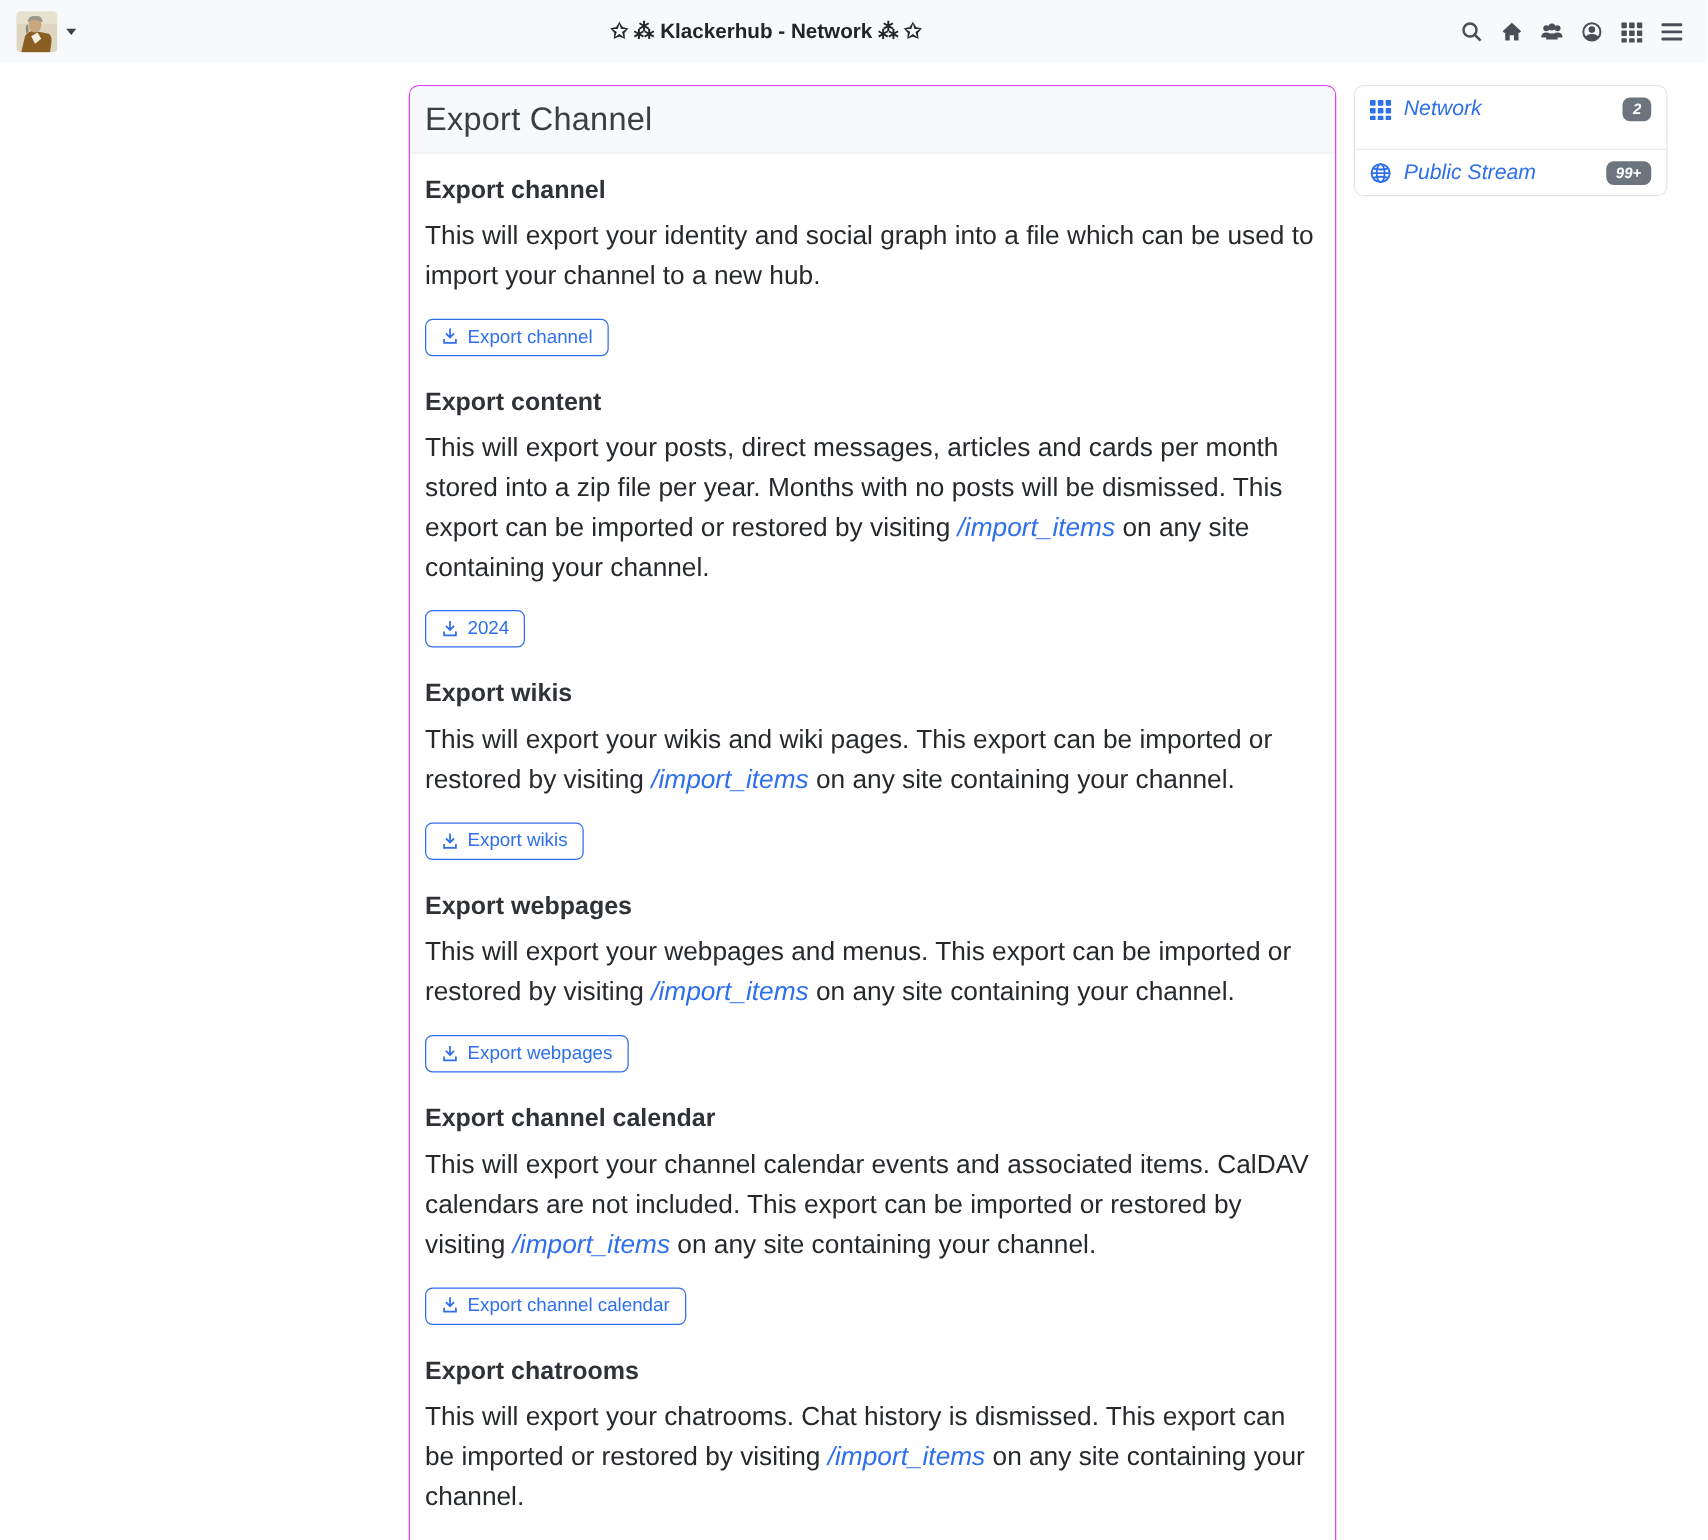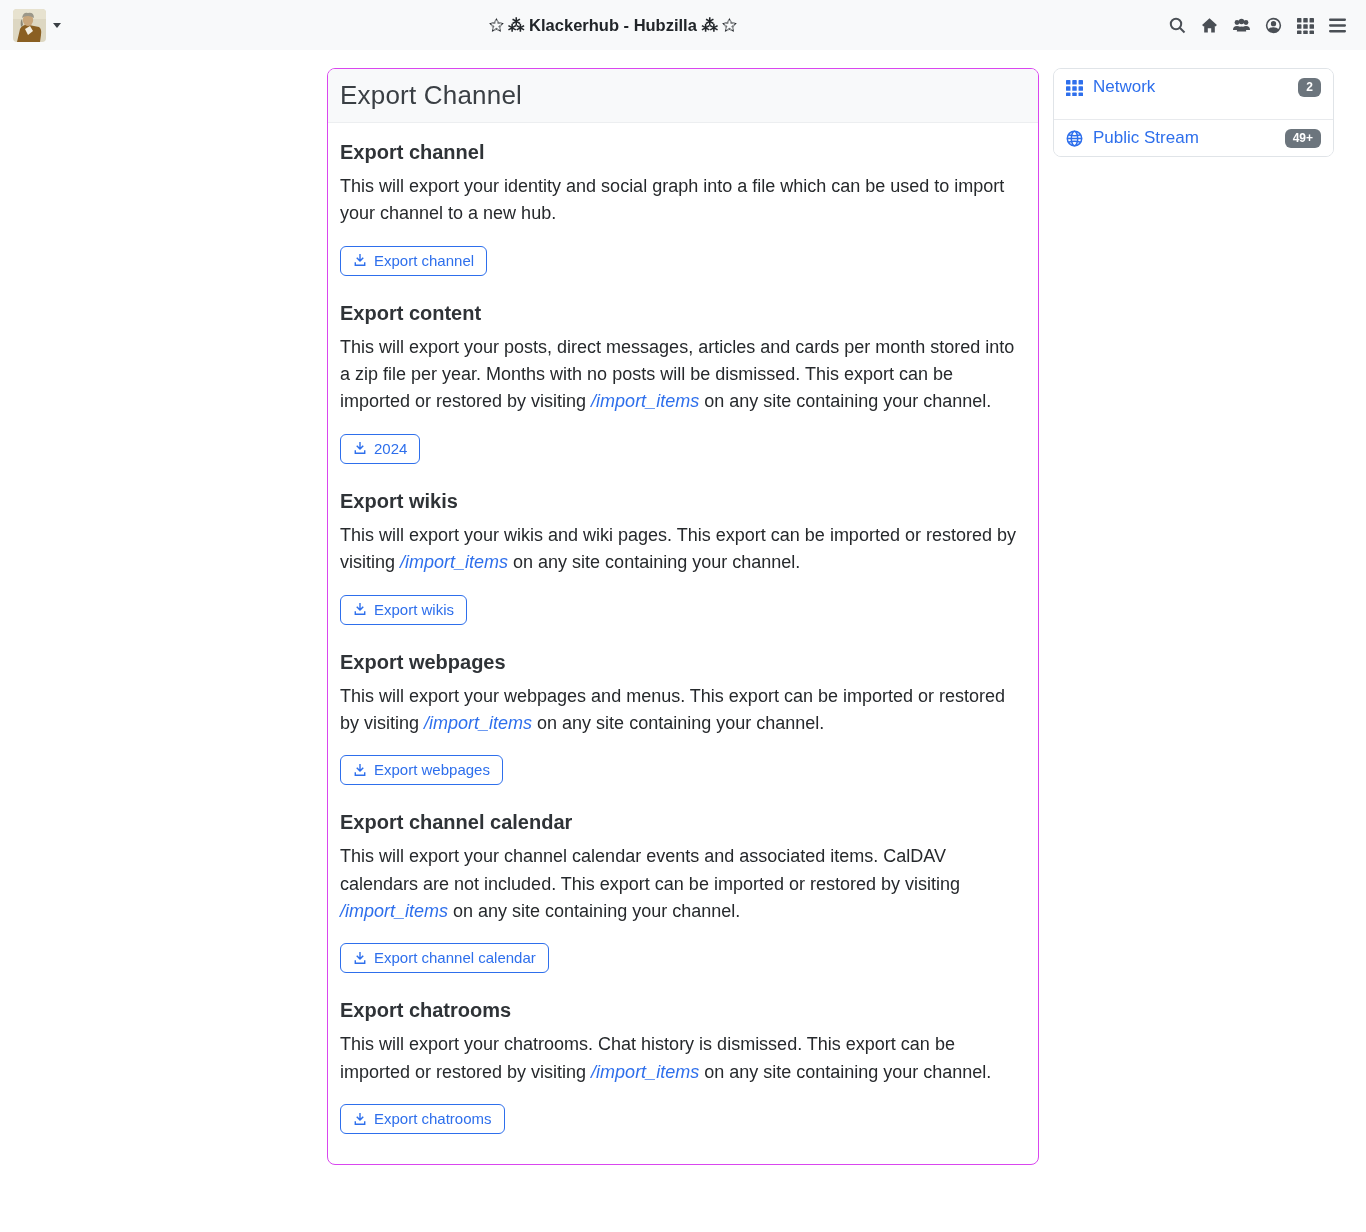--- a/index.html
+++ b/index.html
@@ -49,32 +49,32 @@
   }
   .card-header h2 {
     margin:0; font-size:26px; font-weight:500; color:#3a3f44; letter-spacing:0.2px;
   }
   .card-body { padding:14px 12px 20px; }
   .section h3 {
     margin:16px 0 9px; font-size:20px; font-weight:600; color:var(--head);
   }
   .section:first-child h3 { margin-top:4px; }
   .section p {
-    margin:0 0 16px; font-size:18px; line-height:1.52; color:var(--ink);
+    margin:0 0 16px; font-size:21px; line-height:1.52; color:var(--ink);
   }
   .section p a { color:var(--accent); text-decoration:none;font-style:italic; }
   .btn-outline {
     display:inline-flex; align-items:center; gap:7px;
     background:#fff; border:1px solid var(--accent); color:var(--accent);
     border-radius:6px; padding:5px 12px 6px; font-size:15px;
     font-family:inherit; cursor:pointer; margin:2px 0 10px;
   }
   .btn-outline svg { display:block; }
   
-  .sidebar { width:281px; flex:0 0 auto; }
+  .sidebar { width:251px; flex:0 0 auto;font-style:italic; }
   .list-group {
     background:#fff; border:1px solid #e0e4e8; border-radius:8px; overflow:hidden;
   }
   .list-item {
     display:flex; align-items:center; gap:10px;
     padding:8px 12px; font-size:17px; color:var(--accent); cursor:pointer;
     background:#fff;
   }
   .list-item + .list-item { border-top:1px solid #e8eaed;margin-top:14px; }
   .list-item .li-icon { display:flex; color:var(--accent); }
@@ -96,21 +96,21 @@
         <path d="M4 33 L7 20 Q10 15 16 16 L26 18 Q29 20 28 26 L27 33 Z" fill="#8a5f22"></path>
         <path d="M12 20 L17 17 L20 22 L15 26 Z" fill="#f3efe2"></path>
         <ellipse cx="15" cy="11" rx="5.2" ry="6" fill="#c9a67b"></ellipse>
         <path d="M9 9 Q10 3 15 4 Q21 3 21 9 Q18 7 15 7 Q11 7 9 9 Z" fill="#9b9789"></path>
         <path d="M8 18 Q7 12 9 10 L10 16 Z" fill="#8a8676"></path>
       </svg>
     </span>
     <span class="caret"></span>
   </div>
 
-  <div class="nav-title">✩ ⁂ Klackerhub - Hubzilla ⁂ ✩</div>
+  <div class="nav-title">✩ ⁂ Klackerhub - Network ⁂ ✩</div>
 
   <div class="nav-right">
     <button class="nav-btn" aria-label="search">
       <svg width="17" height="17" viewBox="0 0 17 17" fill="none" stroke="currentColor" stroke-width="2">
         <circle cx="7" cy="7" r="5.2"></circle>
           <line x1="11" y1="11" x2="15.5" y2="15.5"></line>
       </svg>
     </button>
     <button class="nav-btn" aria-label="home">
       <svg width="17" height="17" viewBox="0 0 16 16" fill="currentColor">
@@ -264,18 +264,18 @@
     <span class="li-icon">
       <svg width="17" height="17" viewBox="0 0 16 16" fill="none" stroke="currentColor" stroke-width="1.4">
         <circle cx="8" cy="8" r="6.8"></circle>
         <ellipse cx="8" cy="8" rx="3" ry="6.8"></ellipse>
         <line x1="1.2" y1="8" x2="14.8" y2="8"></line>
         <path d="M2.2 4.4 Q8 6.2 13.8 4.4"></path>
         <path d="M2.2 11.6 Q8 9.8 13.8 11.6"></path>
       </svg>
     </span>
     <span>Public Stream</span>
-    <span class="badge">49+</span>
+    <span class="badge">99+</span>
   </div>
 </div>
   </aside>
 
 </div>
 
 </body></html>

